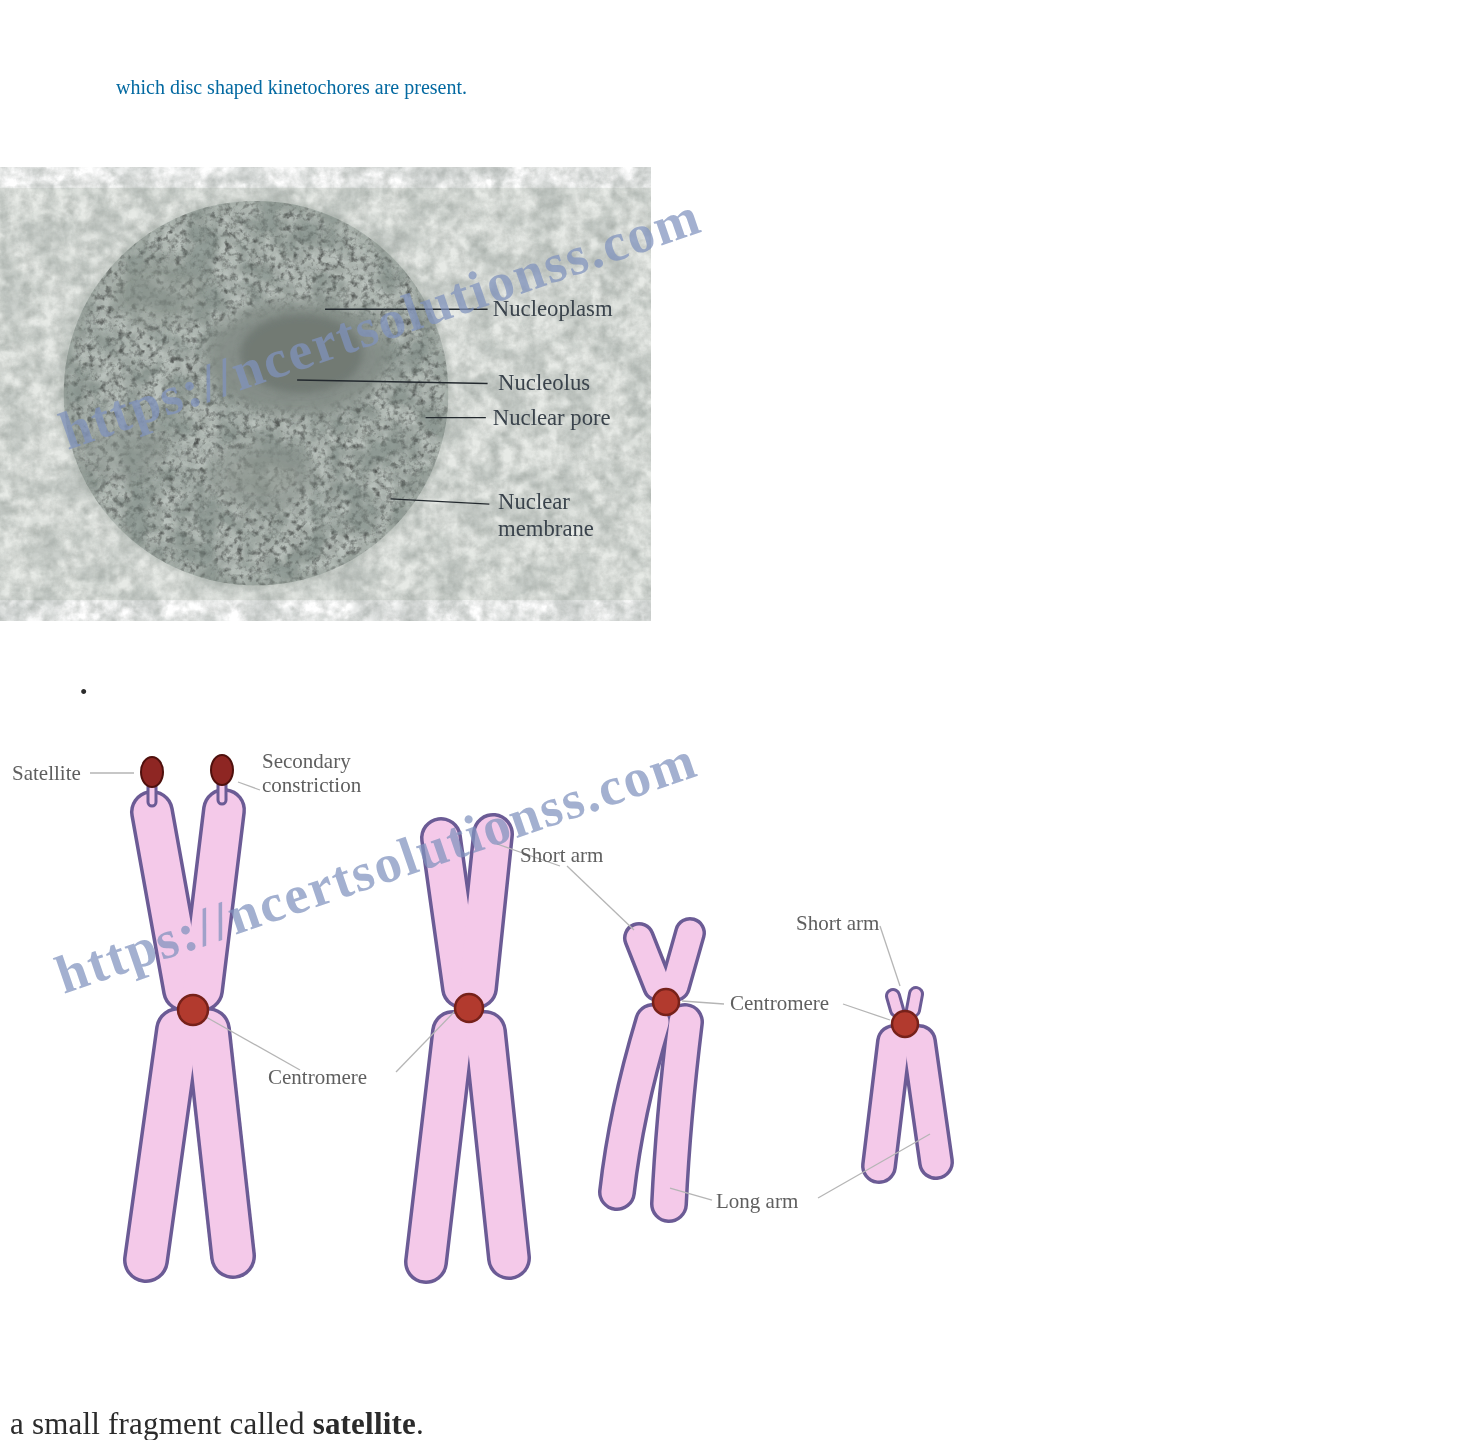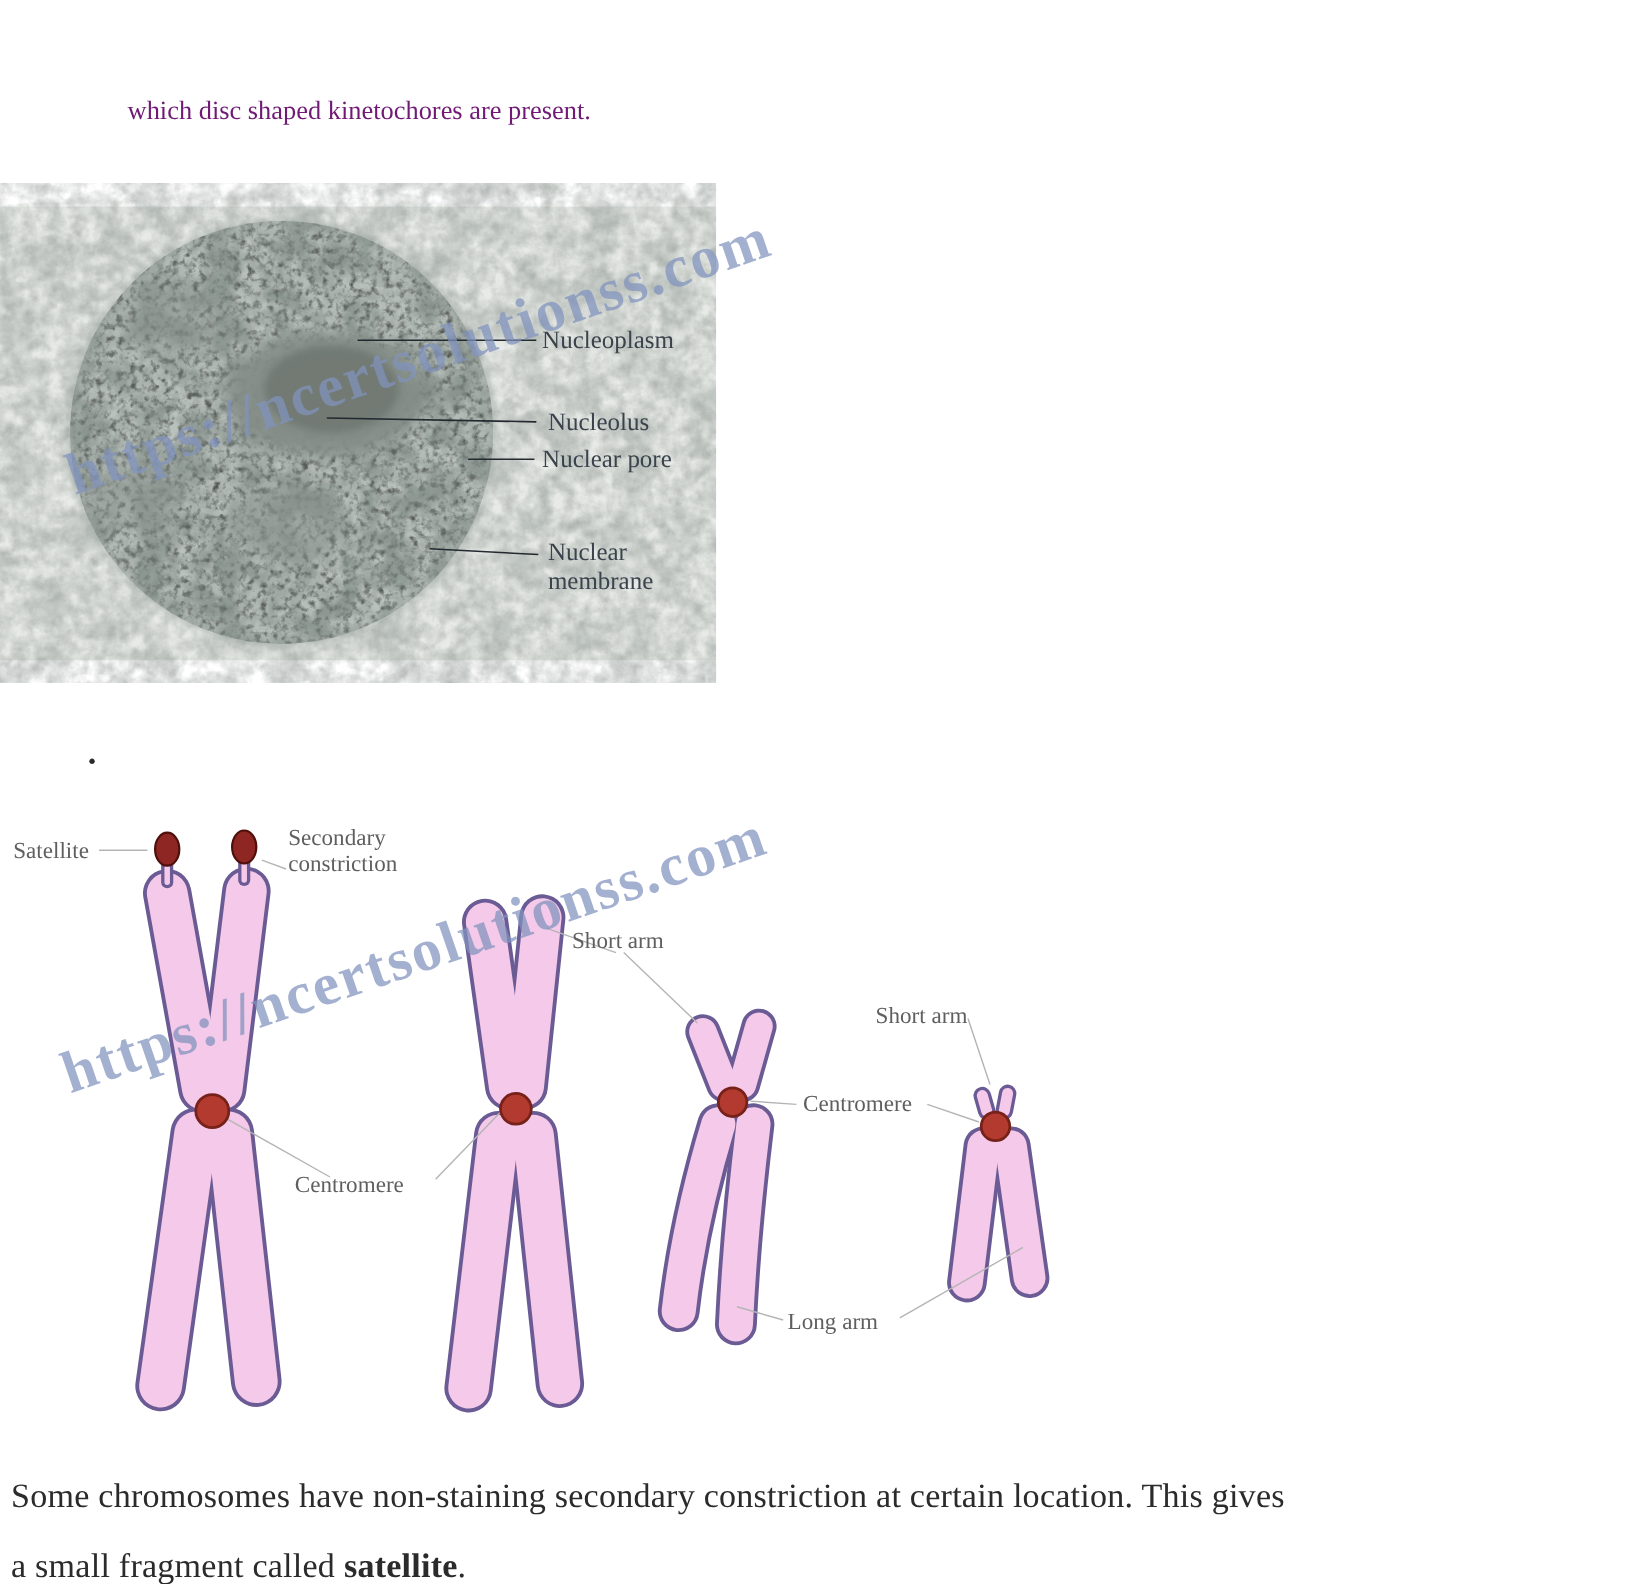--- a/index.html
+++ b/index.html
@@ -2,22 +2,22 @@
 <html style="--chromatid-fill: #f4c9e9; --chromatid-outline: #6b5b95; --centromere-fill: #b23a2e; --satellite-fill: #8e2623; --watermark: #8093be;"><head>
 <meta charset="utf-8">
 <style>
   * { margin:0; padding:0; box-sizing:border-box; }
   html,body { background:#ffffff; }
   .page {
     position:relative; width:1483px; height:1440px; background:#ffffff;
     overflow:hidden; font-family:"Liberation Serif", serif; color:#2d2d2d;
   }
   .intro {
-    position:absolute; left:116px; top:88px;
-    font-size:24px; color:#701a75;
+    position:absolute; left:116px; top:76px;
+    font-size:20px; color:#0369a1;
   }
   .bullet-row {
     position:absolute; left:80px; top:672px; display:flex; gap:24px;
     font-size:29px; color:#2b2b2b; align-items:flex-start;
   }
   .bullet-dot { font-size:21px; line-height:40px; }
   .closing {
     position:absolute; left:10px; top:1328px; width:1466px;
     font-size:31px; color:#2b2b2b; line-height:64px; letter-spacing:.2px;
   }
@@ -207,17 +207,17 @@
       <text class="fig-label" x="730" y="270">Centromere</text>
       <text class="fig-label" x="268" y="344">Centromere</text>
       <text class="fig-label" x="716" y="468">Long arm</text>
     </svg>
   </div>
 
   <div class="watermark wm1">https://ncertsolutionss.com</div>
   <div class="watermark wm2">https://ncertsolutionss.com</div>
 
   <p class="closing">
-    <span>Some chromosomes have non-staining secondary constriction at certain location. This gives</span><br>
+    <br>
     <span>a small fragment called </span><strong>satellite</strong><span>.</span>
   </p>
 
 </div>
 
 </body></html>

